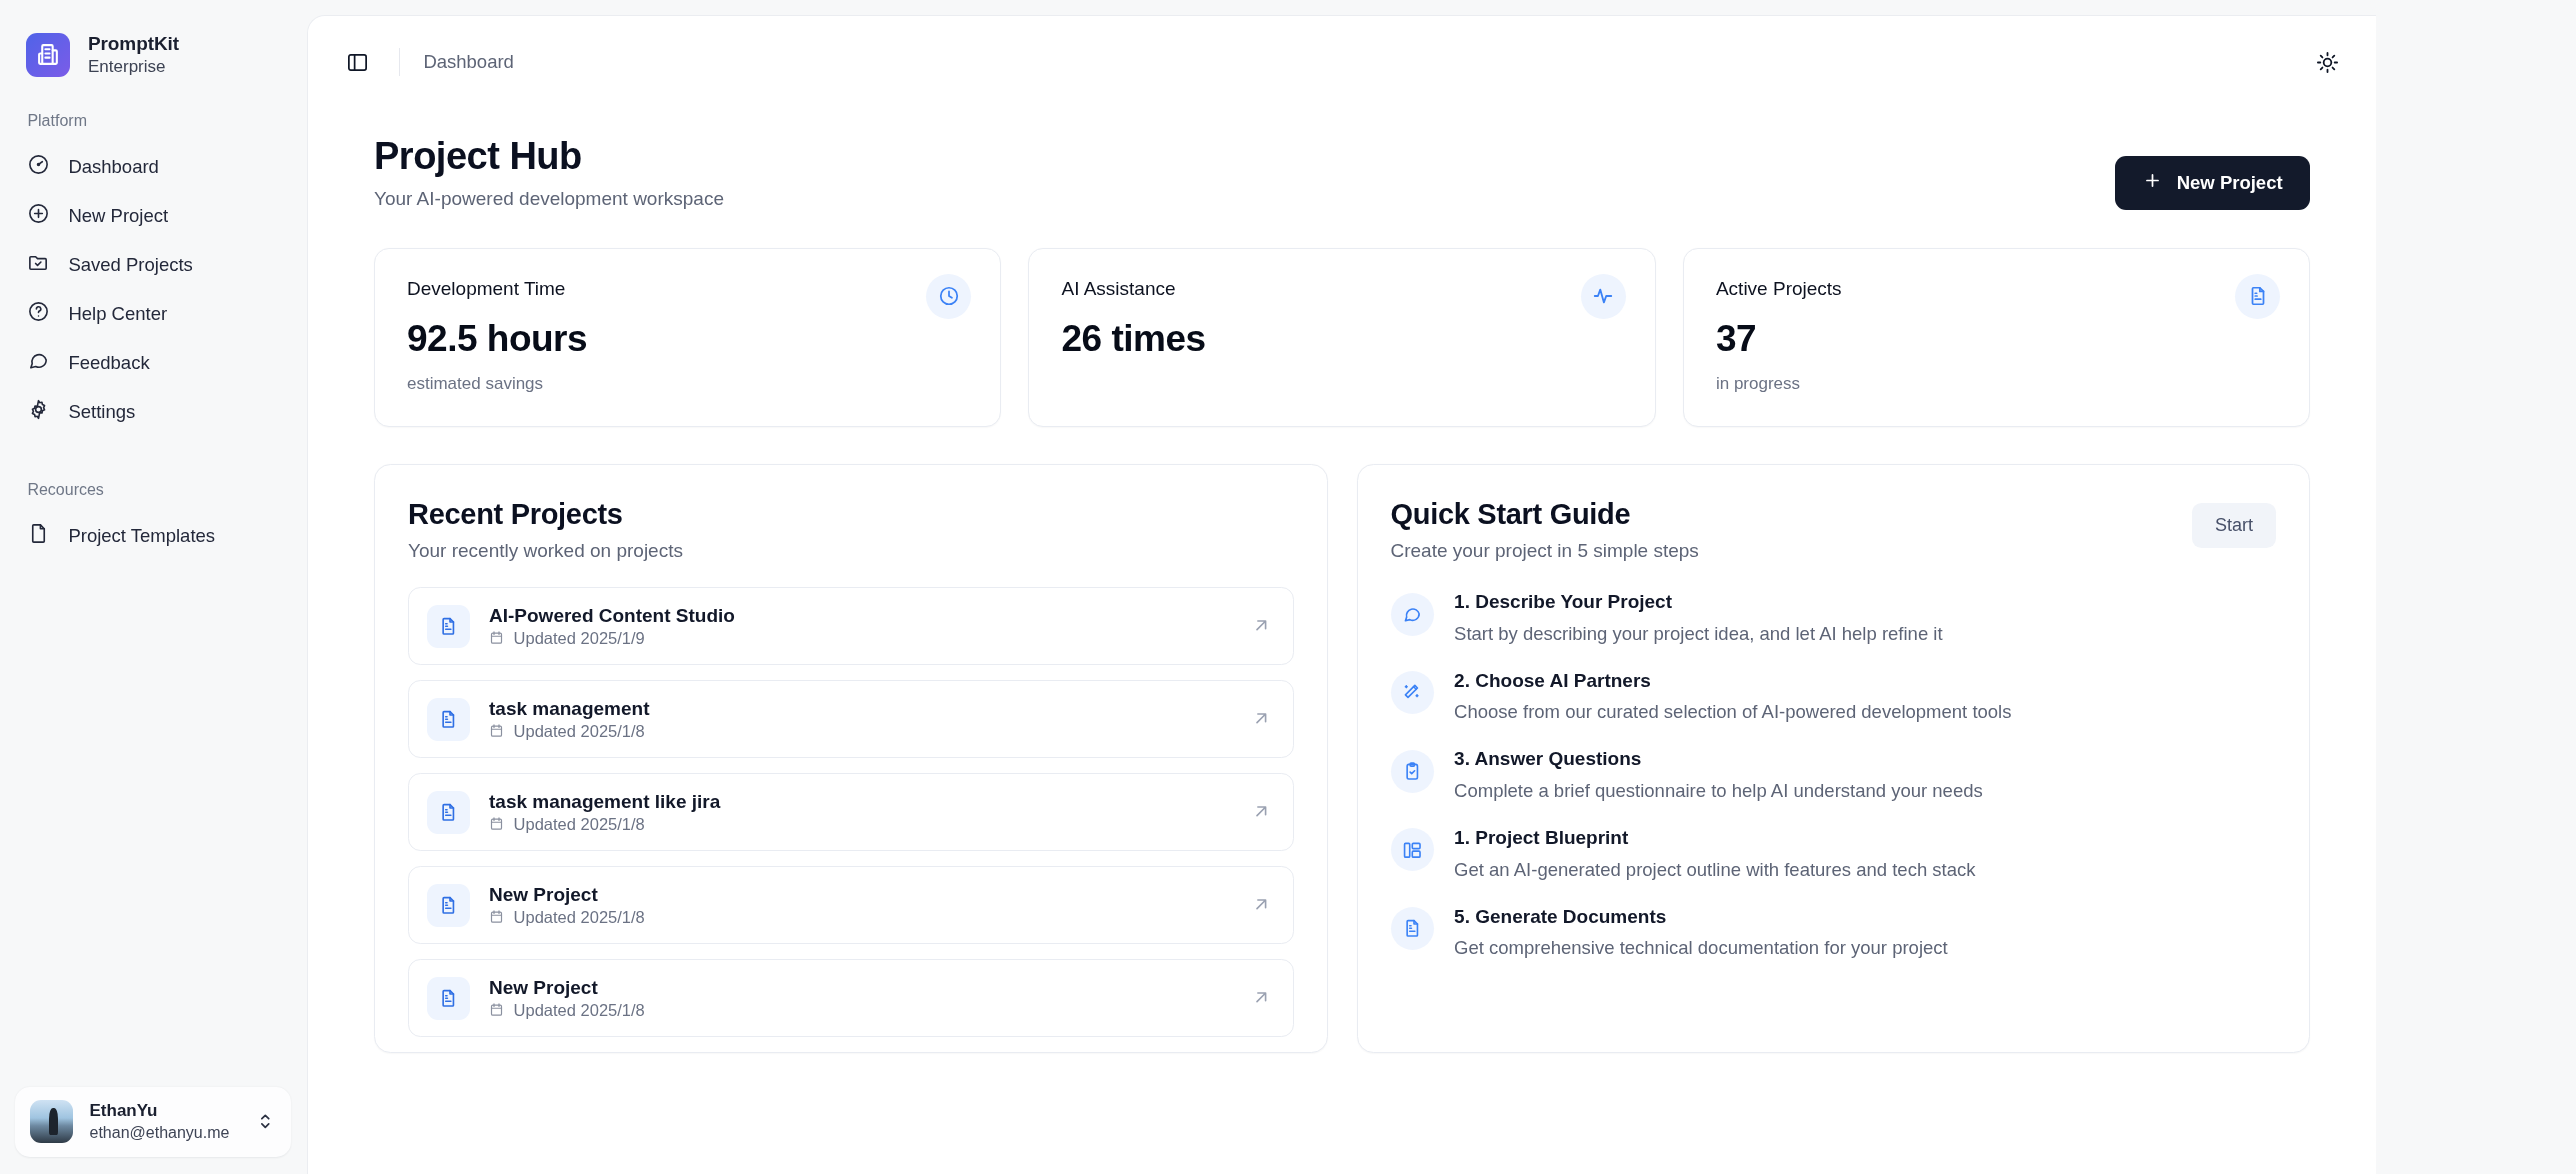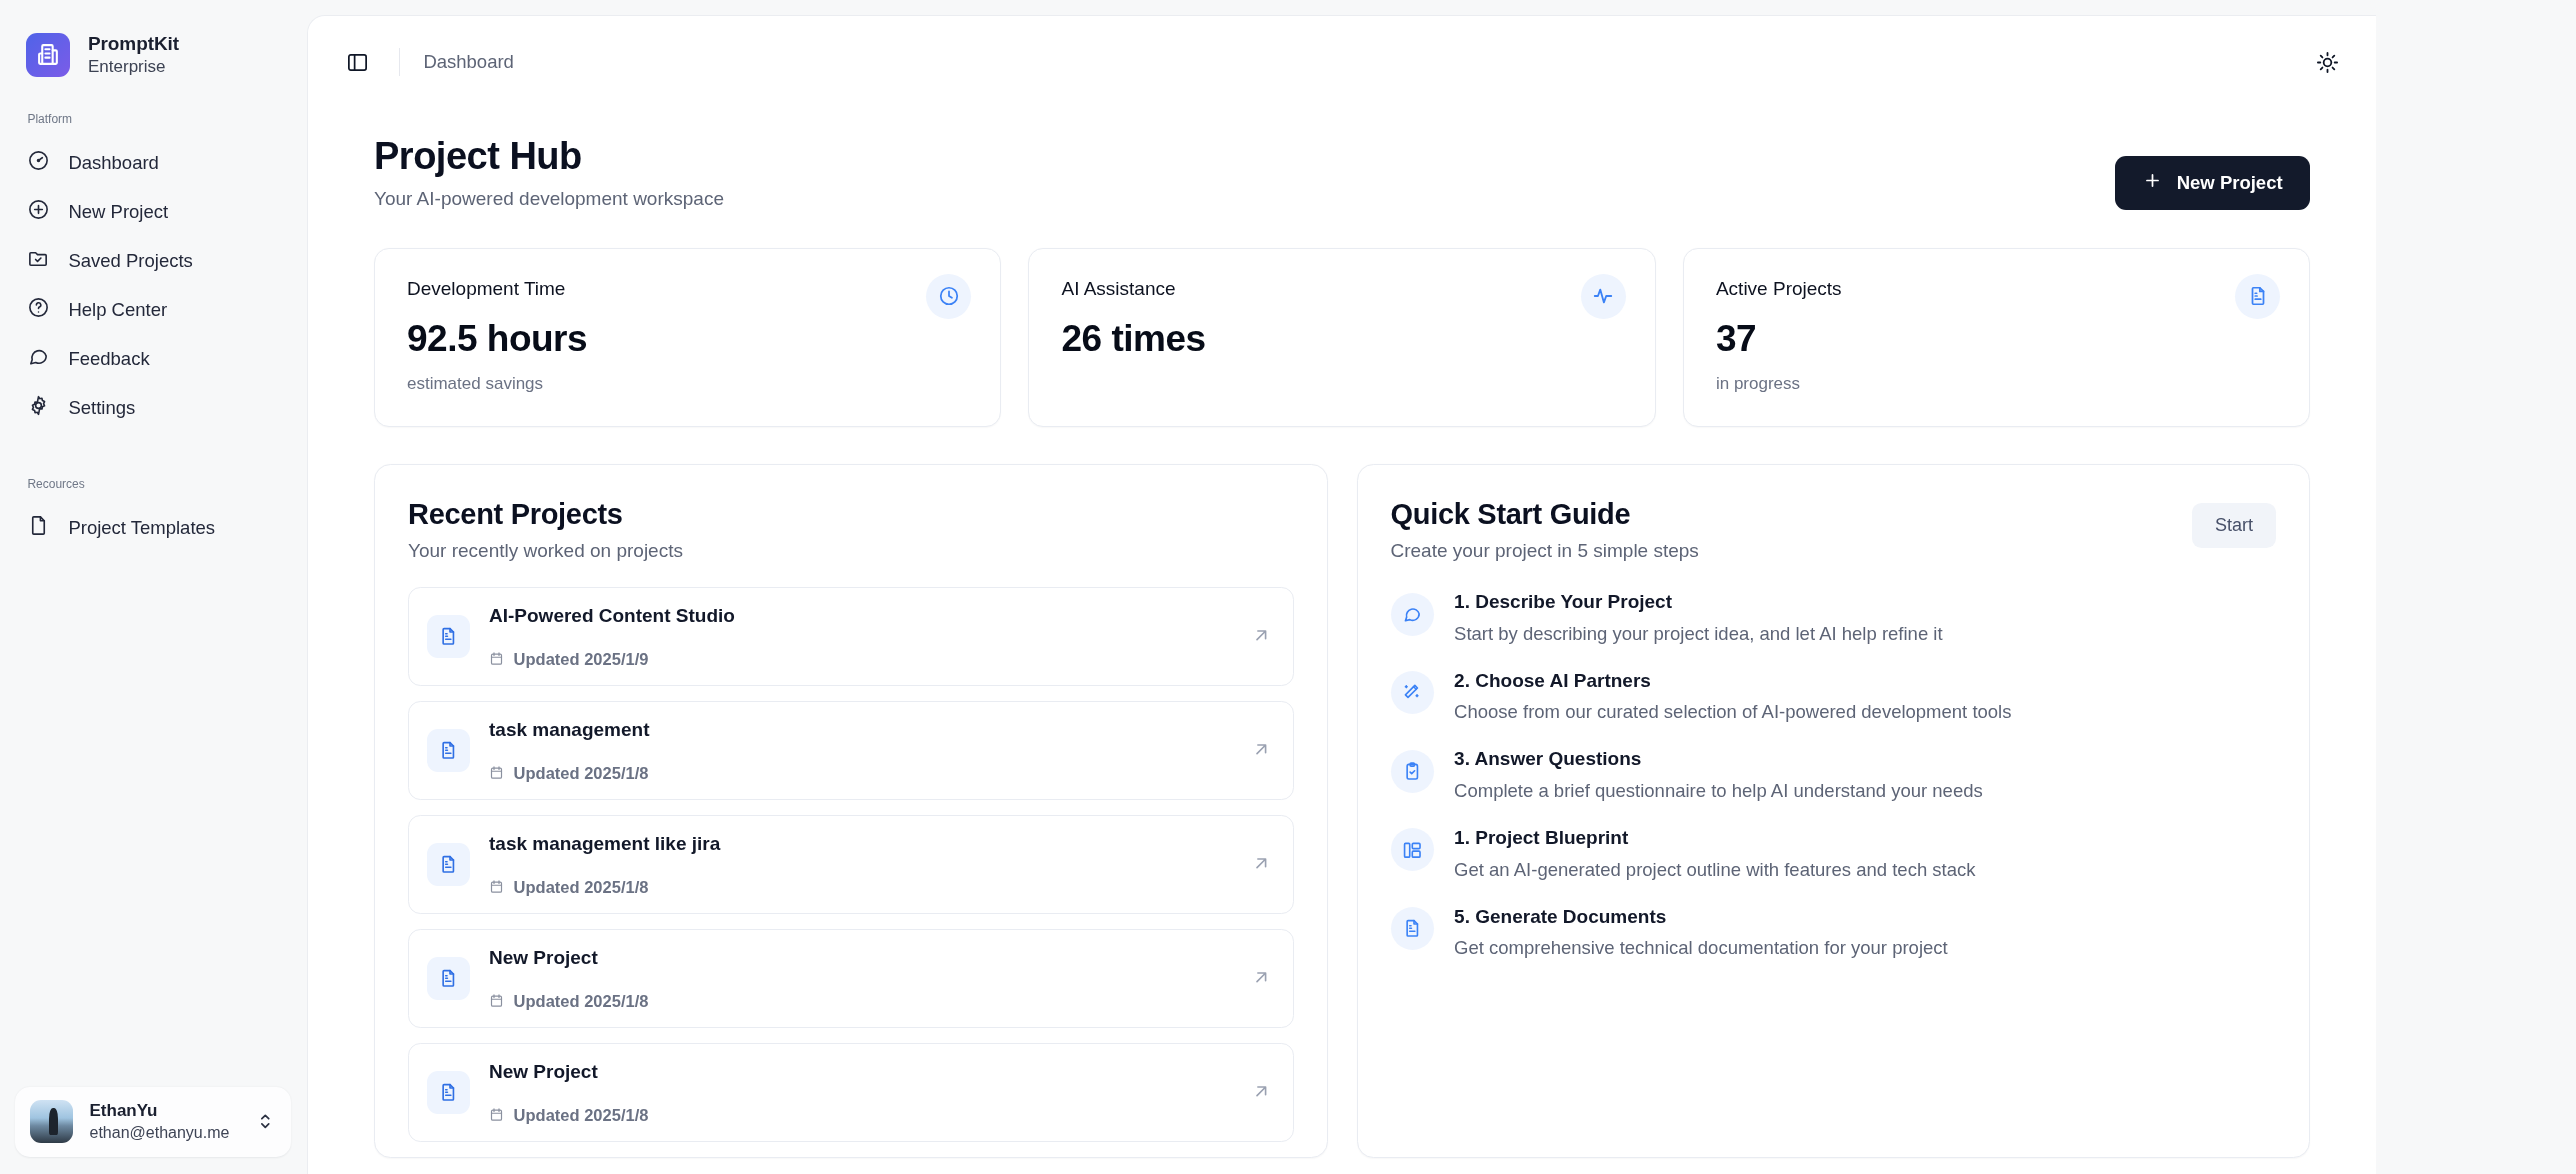--- a/index.html
+++ b/index.html
@@ -28,21 +28,21 @@
     border-radius: 11px;
     background: linear-gradient(135deg, #4f63e8 0%, #7b5ce8 100%);
     display: flex; align-items: center; justify-content: center;
   }
   .brand-text { display: flex; flex-direction: column; line-height: 1.15; }
   .brand-name { font-size: 19px; font-weight: bold; color: #1b2030; letter-spacing: -0.1px; }
   .brand-sub { font-size: 17px; color: #3c4253; margin-top: 2.1px; }
 
   .nav-section { margin-top: 30px; }
   .nav-label {
-    font-size: 12px; color: #6f7787;
+    font-size: 16px; color: #6f7787;
     padding: 0 0 0 27.4px; margin-bottom: 12.4px;
   }
   .nav-item {
     display: flex; align-items: center; gap: 18px;
     height: 49px; padding: 0 25px 0 27.4px;
     color: #23283a; font-size: 18.5px;
     cursor: pointer;
   }
   .nav-item svg { flex: 0 0 23px; }
   .nav-resources { margin-top: 45px; }
@@ -153,21 +153,21 @@
     border: 0.7px solid #e9ecf2; border-radius: 12.4px;
     padding: 16.5px 20.6px 16.5px 18px;
     cursor: pointer; background: #fff;
   }
   .proj-icon {
     width: 43px; height: 43px; flex: 0 0 43px; border-radius: 11px;
     background: #eef4fe; display: flex; align-items: center; justify-content: center;
   }
   .proj-text { flex: 1; min-width: 0; }
   .proj-name { font-size: 19px; font-weight: bold; color: #121829; }
-  .proj-meta { display: flex; align-items: center; gap: 9.6px; margin-top: 23px; font-weight: bold; }
+  .proj-meta { display: flex; align-items: center; gap: 9.6px; margin-top: 2px; }
   .proj-date { font-size: 16.5px; color: #6b7284; }
 
   .steps { margin-top: 29px; display: flex; flex-direction: column; gap: 25px; }
   .step { display: flex; gap: 20.6px; align-items: flex-start; }
   .step-icon {
     width: 43px; height: 43px; flex: 0 0 43px; border-radius: 50%;
     background: #eef4fe; display: flex; align-items: center; justify-content: center;
     margin-top: 1.4px;
   }
   .step-title { font-size: 19px; font-weight: bold; color: #121829; }

